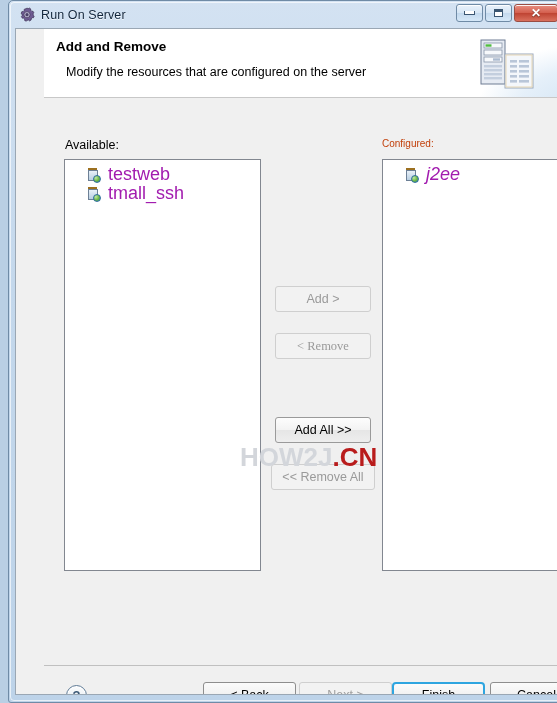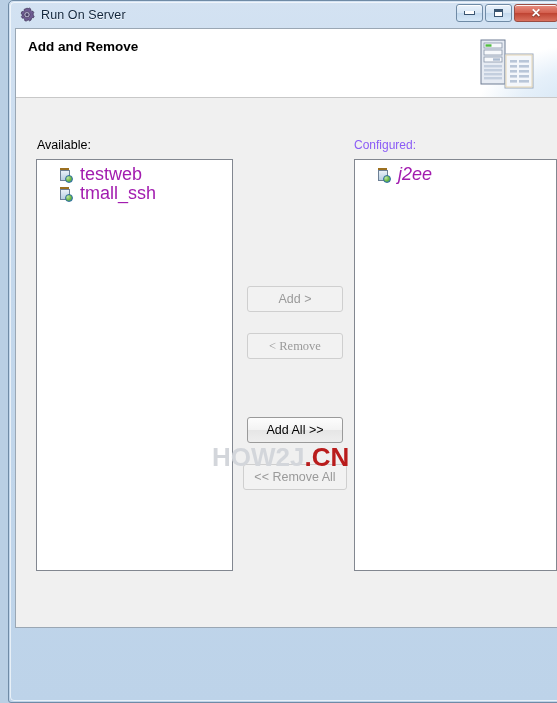--- a/index.html
+++ b/index.html
@@ -77,25 +77,26 @@
     background: linear-gradient(to bottom, #e88f82 0%, #d4604f 48%, #bf4433 52%, #d9705d 100%);
   }
   .glyph-min { width: 9px; height: 3px; border: 1px solid #3a5672; border-top: none; background: #fff; }
   .glyph-res { width: 9px; height: 8px; border: 1px solid #3a5672; background: #fff; box-sizing: border-box; }
   .glyph-res i { display:block; width:100%; height:2px; background:#3a5672; }
   .glyph-close { color: #fff; font-size: 12px; font-weight: bold; line-height: 1; text-shadow: 0 1px 1px rgba(0,0,0,0.45); }
 
   
   .client {
     position: relative;
-    height: 600px;
+    height: 667px;
     background: #f0f0f0;
     border: 1px solid #9aa7b4;
     box-sizing: border-box;
     overflow: hidden;
+    padding-left: 28px;
   }
 
   
   .banner {
     position: relative;
     height: 68px;
     background: #ffffff;
     border-bottom: 1px solid #c8c8c8;
     overflow: hidden;
   }
@@ -131,21 +132,21 @@
   .body-area { position: relative; height: 567px; background: #f0f0f0; }
 
   .instruction {
     position: absolute;
     left: 21px; top: 14px;
     font-size: 12.5px;
     color: #000;
     white-space: nowrap;
   }
   .lbl-available { position: absolute; left: 21px; top: 40px; font-size: 12.5px; color: #000; }
-  .lbl-configured { position: absolute; left: 338px; top: 40px; font-size: 12px; color: #8b5cf6; }
+  .lbl-configured { position: absolute; left: 338px; top: 40px; font-size: 10px; color: #c2410c; }
 
   .listbox {
     position: absolute;
     top: 61px;
     height: 412px;
     background: #ffffff;
     border: 1px solid #828790;
     box-sizing: border-box;
     overflow: hidden;
     padding-top: 5px;
@@ -295,20 +296,21 @@
         <span class="glyph-close">✕</span>
       </div>
     </div>
   </div>
 
   <div class="client">
 
     <div class="banner">
       <div class="banner-swoosh"></div>
       <h1>Add and Remove</h1>
+      <p>Modify the resources that are configured on the server</p>
       <div class="banner-icon">
         <svg width="62" height="52" viewBox="0 0 62 52">
 
           <rect x="4" y="2" width="24" height="44" fill="#e6ebf3" stroke="#6e7d93" stroke-width="1"></rect>
           <rect x="7" y="5" width="18" height="5" fill="#f7f9fc" stroke="#8795a8" stroke-width="0.8"></rect>
           <rect x="8.5" y="6.3" width="6" height="2.4" fill="#4fbc3f"></rect>
           <rect x="7" y="12" width="18" height="5" fill="#f7f9fc" stroke="#8795a8" stroke-width="0.8"></rect>
           <rect x="7" y="19" width="18" height="5" fill="#f7f9fc" stroke="#8795a8" stroke-width="0.8"></rect>
           <rect x="16" y="20.3" width="7" height="2.4" fill="#aebdd1"></rect>
           <rect x="7" y="27" width="18" height="2.4" fill="#c3cede"></rect>

